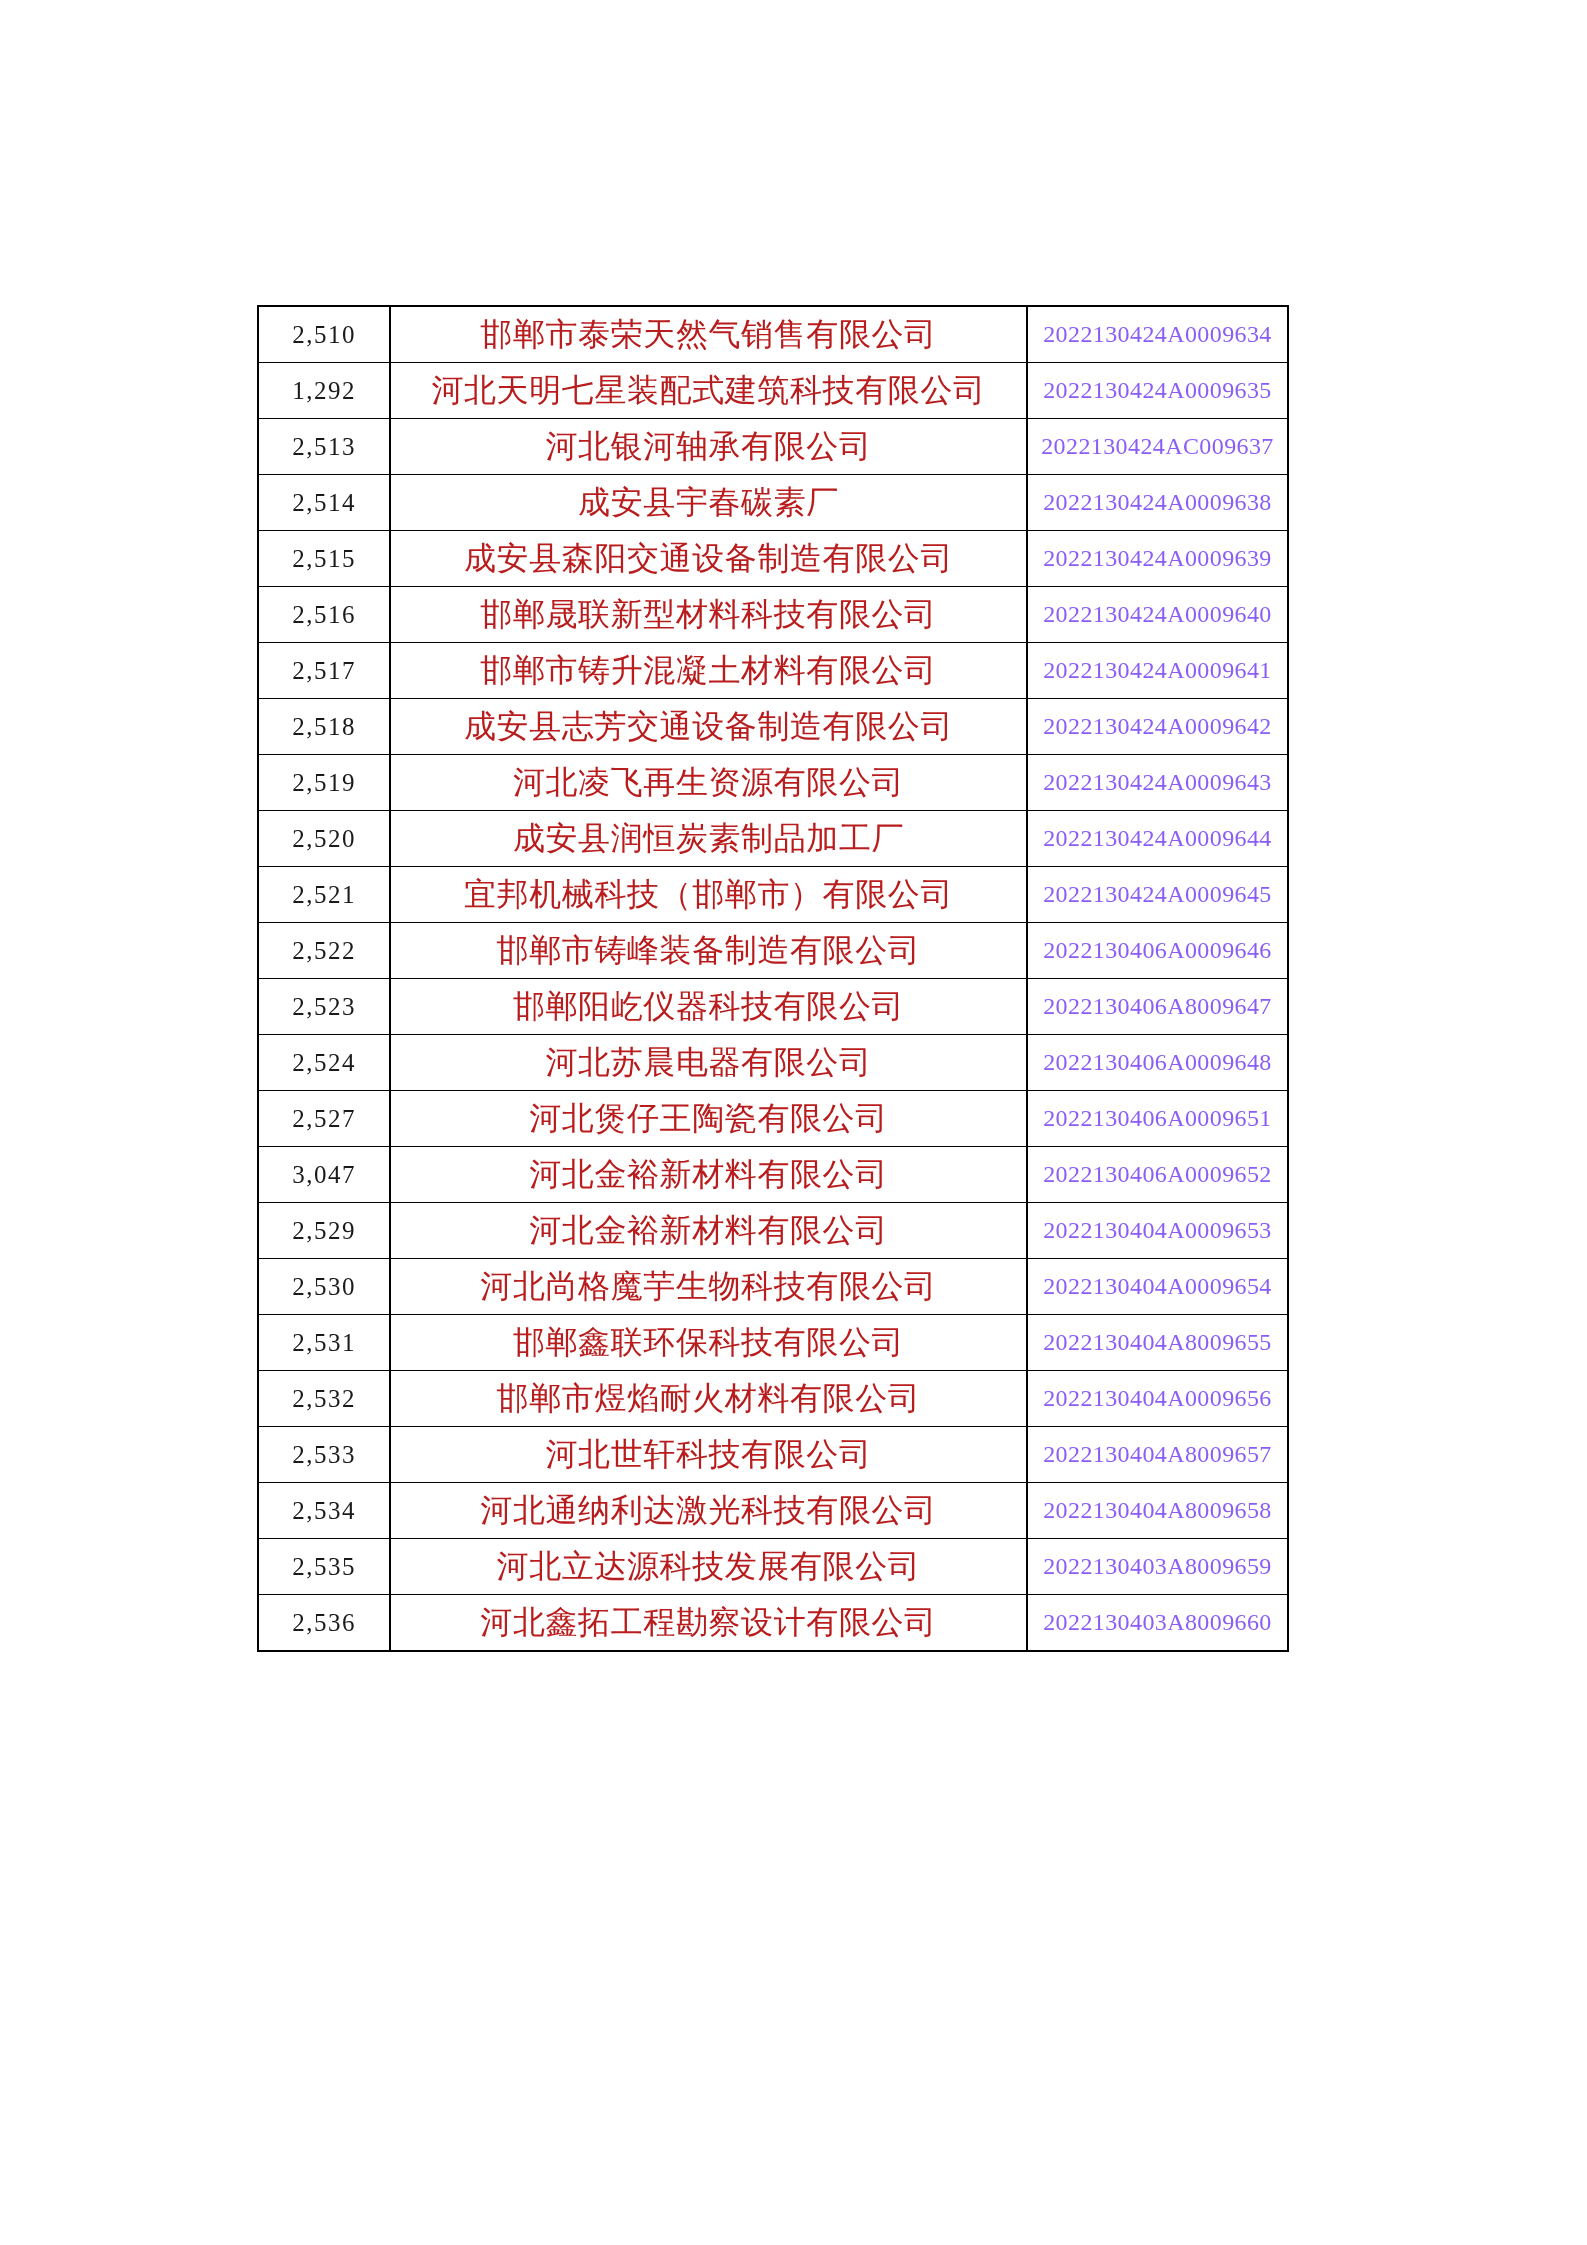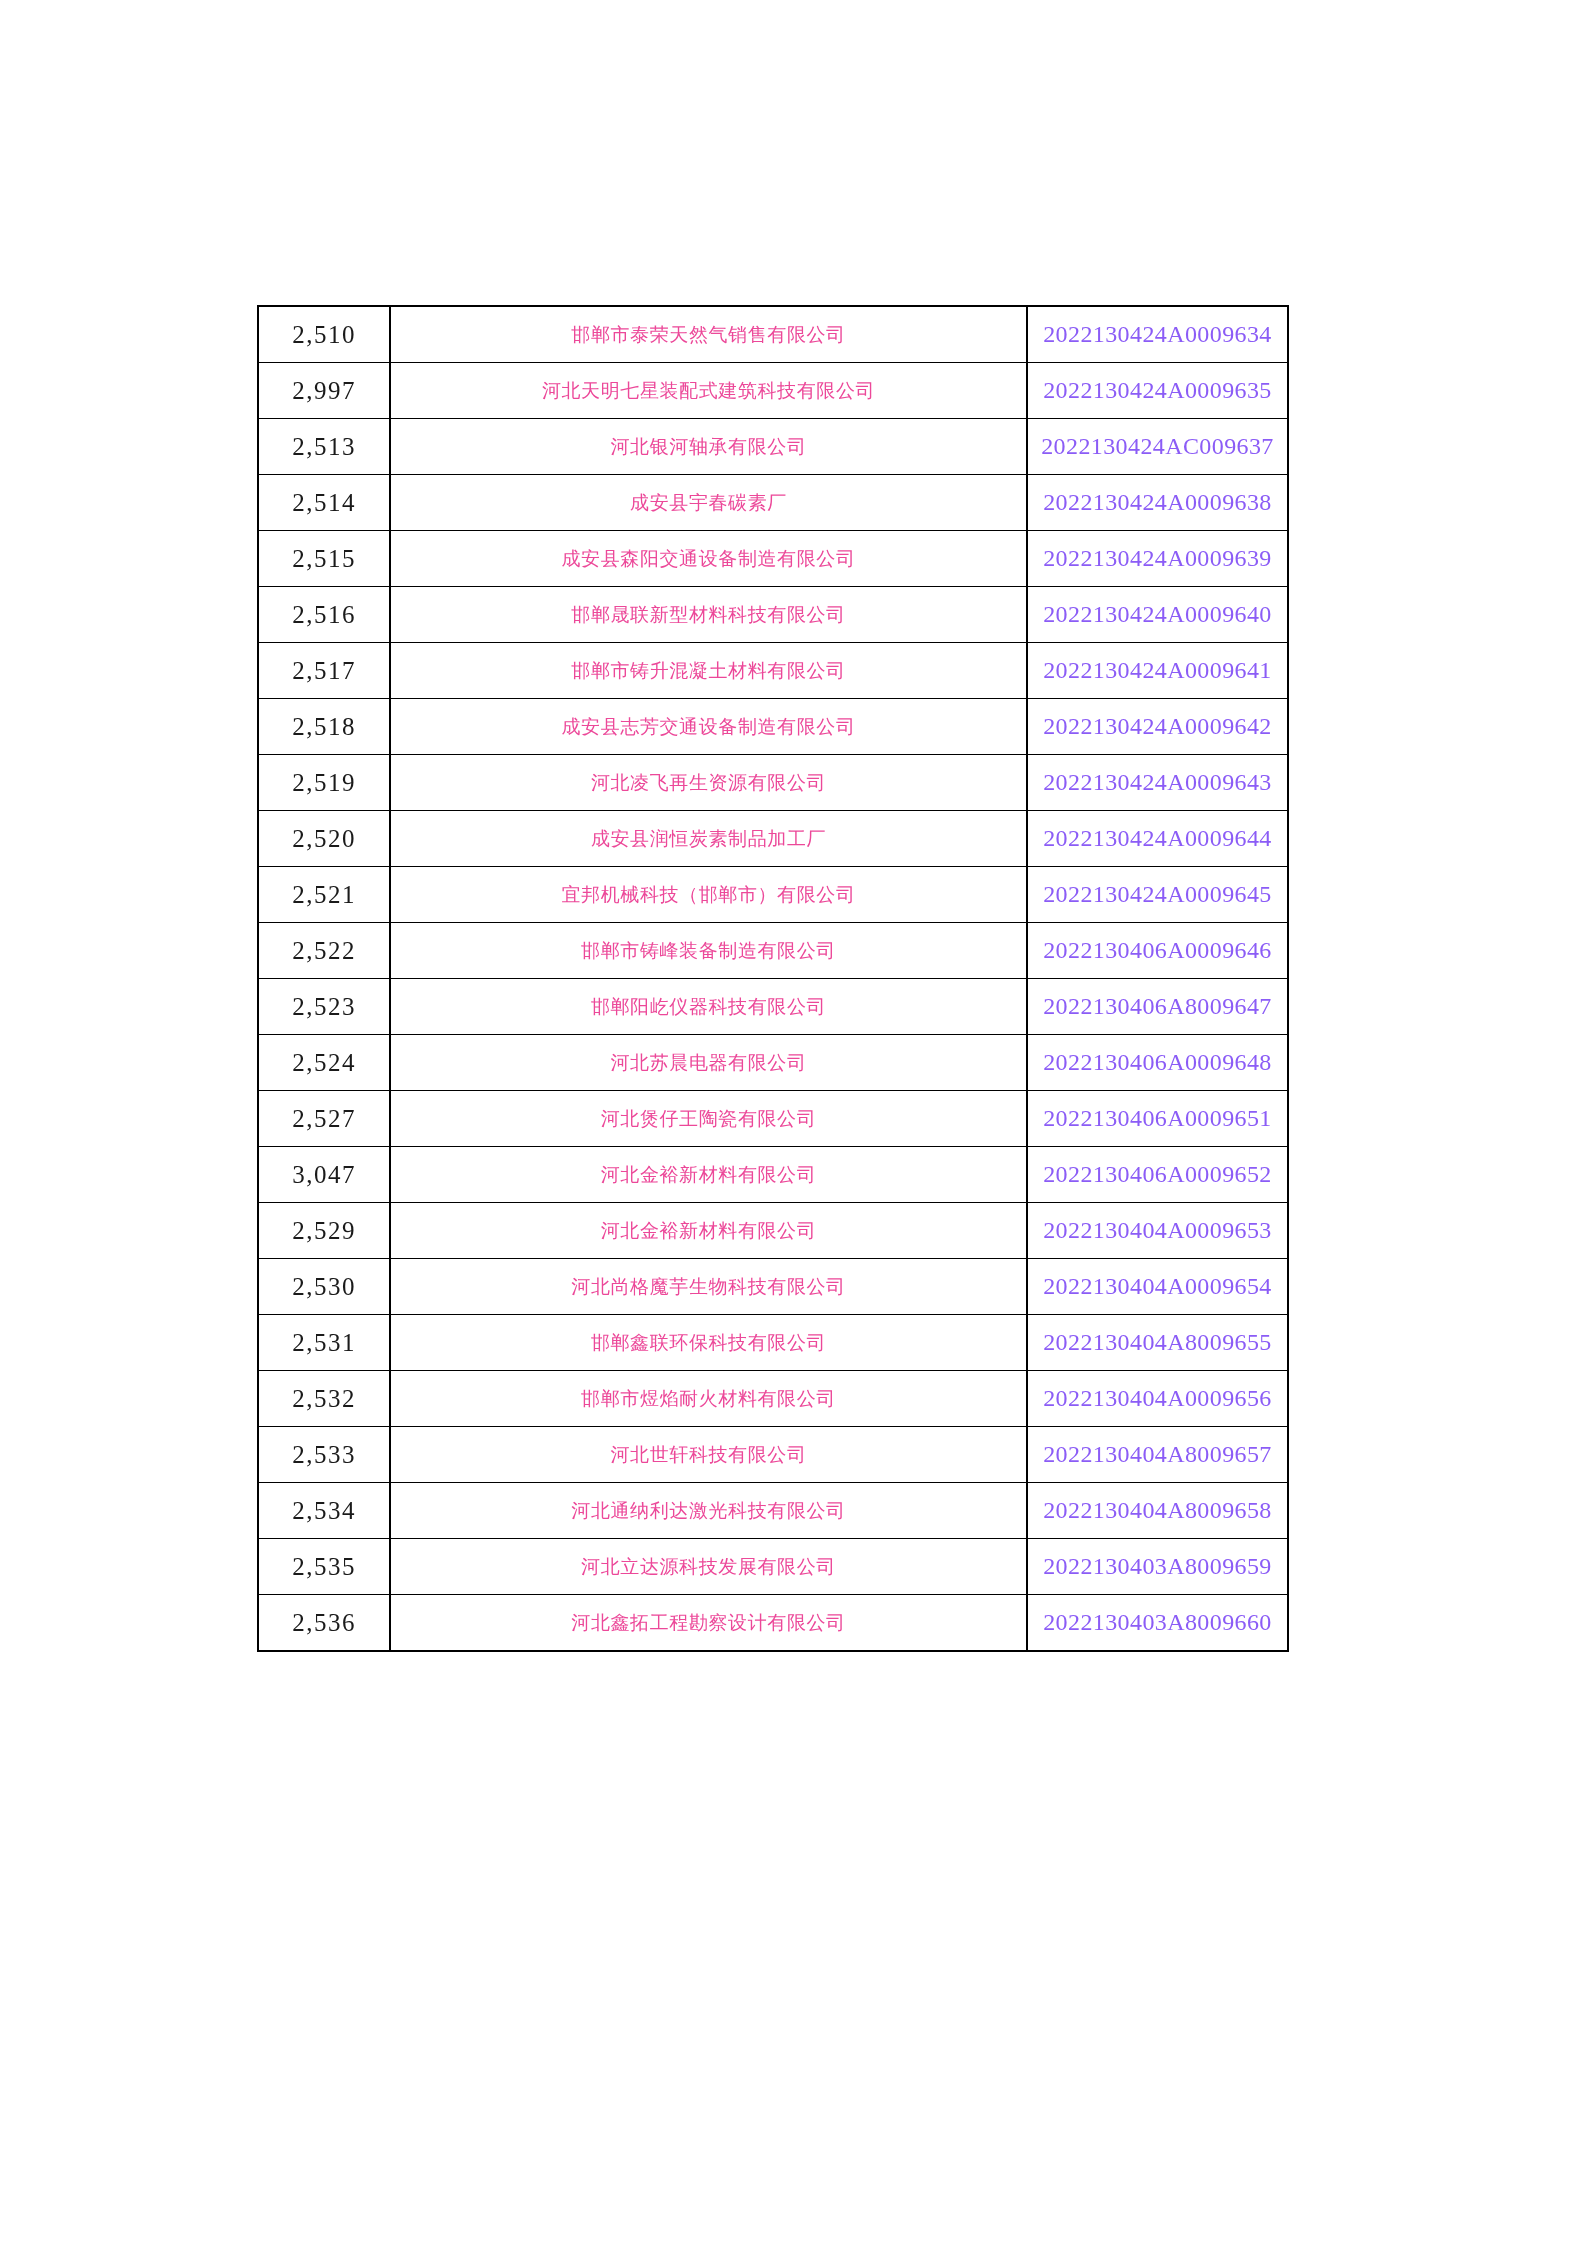--- a/index.html
+++ b/index.html
@@ -56,23 +56,23 @@
     border-bottom: 2.2px solid #000000;
   }
   td.idx {
     font-family: "Liberation Serif", "DejaVu Serif", serif;
     font-size: 25px;
     letter-spacing: 1.5px;
     color: #1a1a1a;
   }
   td.name {
     font-family: Liberation Sans, sans-serif;
-    font-size: 19px;
+    font-size: 32px;
     letter-spacing: 0.6px;
-    color: #ec4899;
+    color: #b91c1c;
     white-space: nowrap;
   }
   td.code {
     font-family: "Liberation Serif", "DejaVu Serif", serif;
     font-size: 24px;
     letter-spacing: 0.4px;
     color: #8b5cf6;
     white-space: nowrap;
   }
 </style>
@@ -87,21 +87,21 @@
         <col class="c-name">
         <col class="c-code">
       </colgroup>
       <tbody id="roster-body">
           <tr>
             <td class="idx">2,510</td>
             <td class="name">邯郸市泰荣天然气销售有限公司</td>
             <td class="code">2022130424A0009634</td>
           </tr>
           <tr>
-            <td class="idx">2,997</td>
+            <td class="idx">1,292</td>
             <td class="name">河北天明七星装配式建筑科技有限公司</td>
             <td class="code">2022130424A0009635</td>
           </tr>
           <tr>
             <td class="idx">2,513</td>
             <td class="name">河北银河轴承有限公司</td>
             <td class="code">2022130424AC009637</td>
           </tr>
           <tr>
             <td class="idx">2,514</td>

